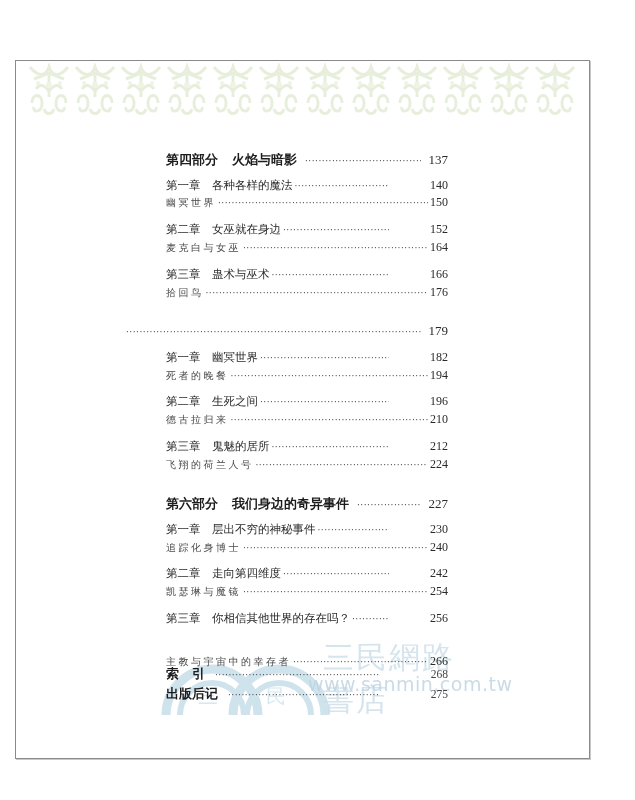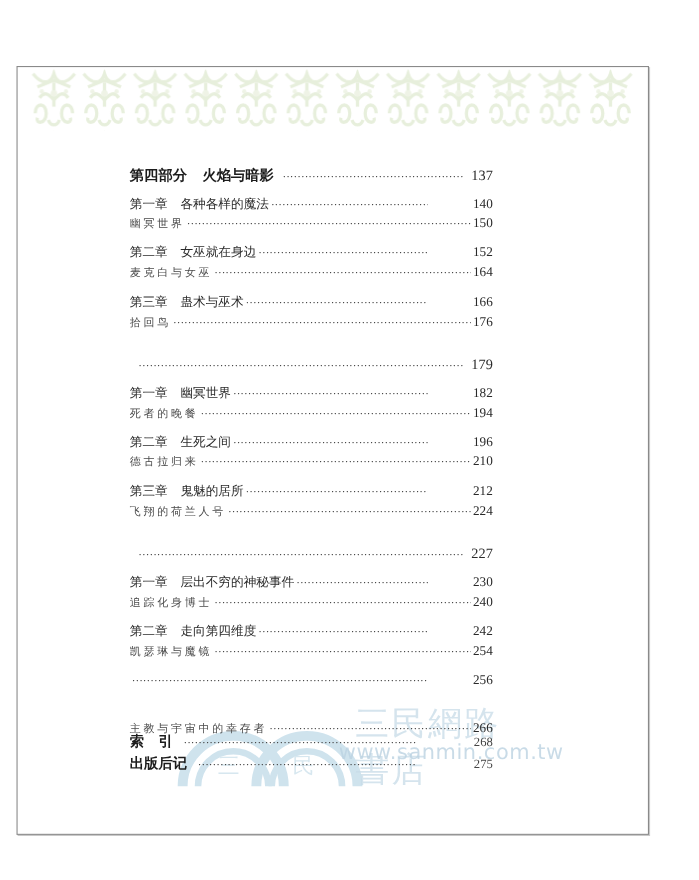--- a/index.html
+++ b/index.html
@@ -13,21 +13,21 @@
   }
   .pattern {
     position:absolute; left:10px; top:2px; width:553px; height:56px;
     opacity:0.55;
   }
   .toc { position:absolute; left:118px; top:88px; width:330px; }
   .row {
     position:absolute; left:0; width:330px; display:flex; align-items:baseline;
     white-space:nowrap; cursor:pointer;
   }
-  .row .t { flex:0 0 auto; }
+  .row .t { flex:0 0 auto;margin-left:48px; }
   .row .d {
     flex:1 1 auto; overflow:hidden; margin:0 2px; color:#444;
     letter-spacing:0.5px; font-size:9px;
   }
   .row .d::before { content:"··································································································································"; }
   .row .p { flex:0 0 auto; text-align:right; font-family:"Liberation Serif", serif; }
   .part .t { font-weight:bold; font-size:13px; color:#1c1c1c; }
   .part .gap { display:inline-block; width:14px; }
   .part .p { font-size:13px;font-family:Liberation Serif, serif; }
   .part .d { margin-left:8px; margin-right:8px; }
@@ -157,20 +157,21 @@
     <span class="d"></span>
     <span class="p">212</span>
   </div>
   <div class="row sec" style="top:369px">
     <span class="t">飞翔的荷兰人号</span>
     <span class="d"></span>
     <span class="p">224</span>
   </div>
 
   <div class="row part" style="top:407px">
+    <span class="t"><span>第六部分</span><span class="gap"></span><span>我们身边的奇异事件</span></span>
     <span class="d"></span>
     <span class="p">227</span>
   </div>
   <div class="row chap" style="top:434px">
     <span class="t"><span>第一章</span>　<span>层出不穷的神秘事件</span></span>
     <span class="d"></span>
     <span class="p">230</span>
   </div>
   <div class="row sec" style="top:452px">
     <span class="t">追踪化身博士</span>
@@ -181,20 +182,21 @@
     <span class="t"><span>第二章</span>　<span>走向第四维度</span></span>
     <span class="d"></span>
     <span class="p">242</span>
   </div>
   <div class="row sec" style="top:496px">
     <span class="t">凯瑟琳与魔镜</span>
     <span class="d"></span>
     <span class="p">254</span>
   </div>
   <div class="row chap" style="top:523px">
+    <span class="t"><span>第三章</span>　<span>你相信其他世界的存在吗？</span></span>
     <span class="d"></span>
     <span class="p">256</span>
   </div>
   <div class="row sec" style="top:566px">
     <span class="t">主教与宇宙中的幸存者</span>
     <span class="d"></span>
     <span class="p">266</span>
   </div>
 
   <div class="row end" style="top:577px">

